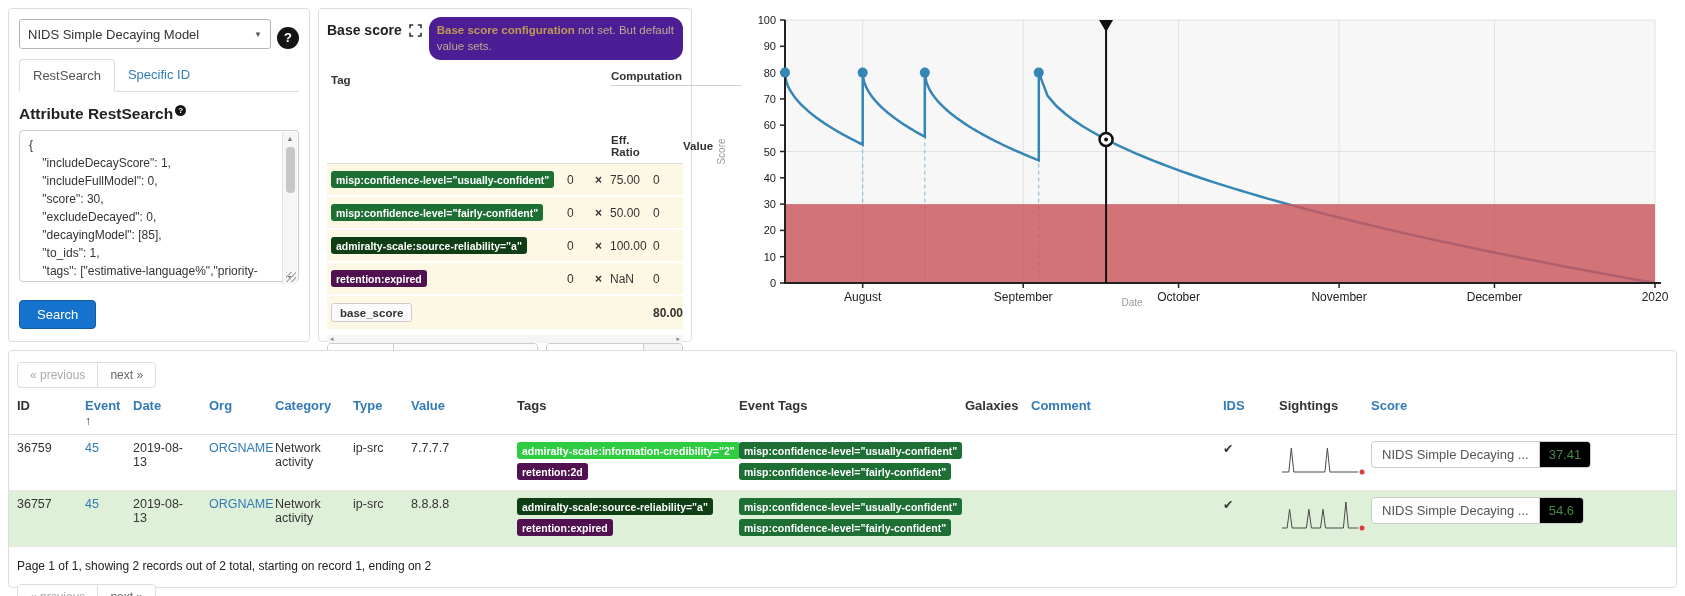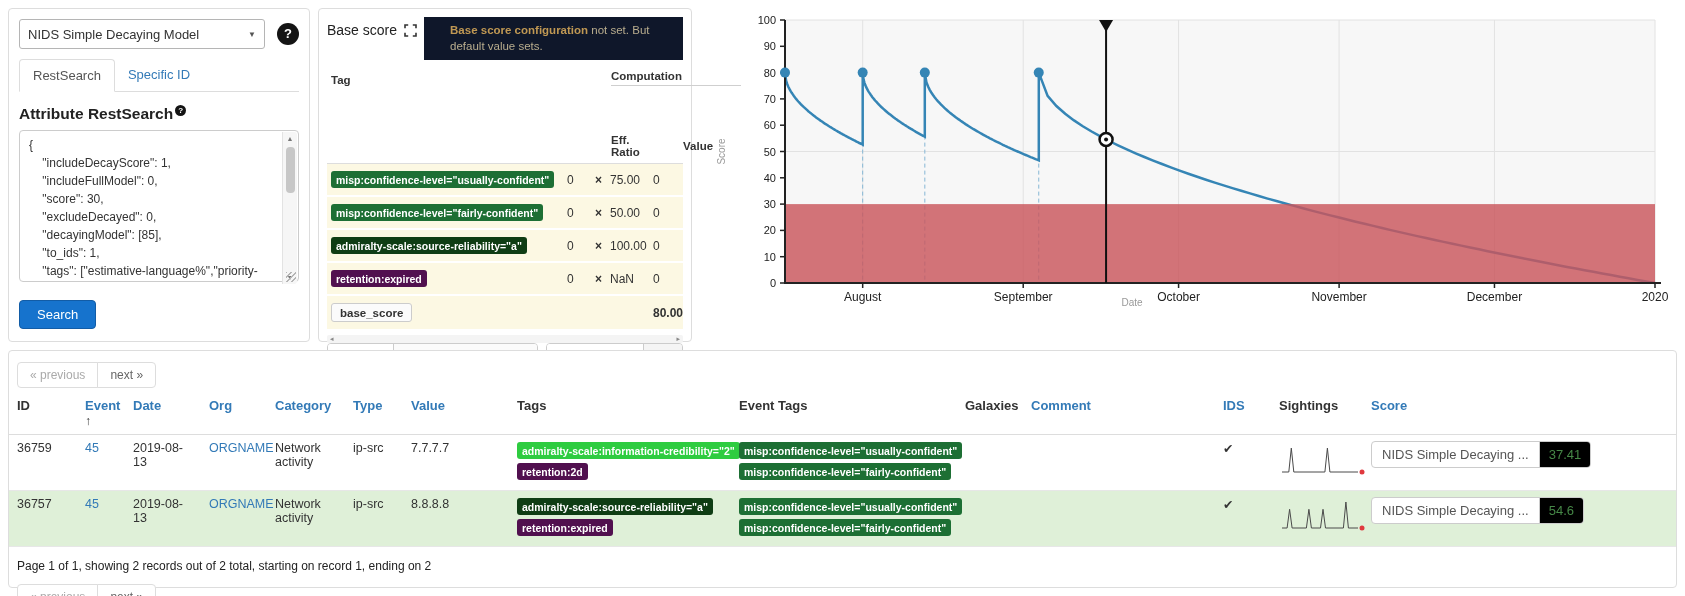--- a/index.html
+++ b/index.html
@@ -2,21 +2,21 @@
 <html><head>
 <meta charset="utf-8">
 <style>
   * { box-sizing: border-box; margin: 0; padding: 0; }
   body { background:#fff; font-family:"Liberation Sans", sans-serif; }
   .page { position:relative; width:1685px; height:596px; background:#fff; overflow:hidden; }
   .card { position:absolute; background:#fff; border:1px solid #ddd; border-radius:4px; }
 
   
   .left-panel { left:8px; top:8px; width:302px; height:334px; padding:10px; }
-  .model-row { display:flex; gap:12px; align-items:center; }
+  .model-row { display:flex; gap:6px; align-items:flex-end; }
   .select { flex:1; display:flex; justify-content:space-between; align-items:center;
             border:1px solid #b5b5b5; border-radius:3px; height:30px; padding:0 8px;
             font-size:13px; color:#333; background:#fff; cursor:pointer; }
   .select .caret { font-size:8px; color:#555; }
   .help-btn { width:22px; height:22px; border-radius:50%; background:#141414; color:#fff;
               border:none; font-weight:bold; font-size:13px; line-height:22px; text-align:center; cursor:pointer; }
   .tabs { display:flex; margin-top:10px; border-bottom:1px solid #ddd; }
   .tab { padding:8px 13px; font-size:13px; cursor:pointer;text-align:center; }
   .tab.active { border:1px solid #ddd; border-bottom:1px solid #fff; margin-bottom:-1px;
                 border-radius:4px 4px 0 0; color:#555; background:#fff; }
@@ -35,23 +35,23 @@
                padding:3px 0; border-radius:0 3px 3px 0; cursor:pointer; }
   .ta-thumb { position:absolute; top:17px; right:4.5px; width:9px; height:46px; background:#c7c7c7; border-radius:4px; }
   .grip { position:absolute; right:3px; bottom:4px; width:10px; height:10px;
           background:repeating-linear-gradient(135deg,#b5b5b5 0 1px,transparent 1px 3.5px); cursor:nwse-resize; }
   .btn-primary { margin-top:14px; background:#1673cd; border:1px solid #125ca6; color:#fff;
                  padding:6px 17px; border-radius:4px; font-size:13px; cursor:pointer; }
 
   
   .mid-panel { left:318px; top:8px; width:374px; height:334px; padding:8px; display:flex; flex-direction:column; }
   .bs-header { display:flex; gap:7px; align-items:flex-start; margin-bottom:8px; }
-  .bs-title { font-size:14px; font-weight:normal; color:#222; white-space:nowrap; padding-top:5px; }
+  .bs-title { font-size:14px; font-weight:bold; color:#222; white-space:nowrap; padding-top:5px; }
   .expand { padding-top:6px; cursor:pointer; }
-  .warn { flex:1; background:#0f172a; border-radius:0; padding:6px 26px; font-size:11.5px; line-height:1.35; }
+  .warn { flex:1; background:#4c1d95; border-radius:12px; padding:6px 8px; font-size:11.5px; line-height:1.35; }
   .warn b { color:#c09853; }
   .warn span { color:#b9ad8e; }
   .bs-grid { display:grid; grid-template-columns:236px 28px 58px 1fr; align-items:center; }
   .bs-thead { border-bottom:1px solid #ddd; padding:2px 4px 5px;gap:44px; }
   .bs-thead .h { font-size:11.5px; font-weight:bold; color:#333; }
   .bs-comp { grid-column:2 / 4; text-align:left; border-bottom:1px solid #cfcfcf; padding-bottom:3px; margin-bottom:4px; }
   .bs-row { background:#fcf8e3; padding:7px 4px; border-bottom:2px solid #fff; font-size:12px; color:#333; }
   .tagbadge { display:inline-block; color:#fff; font-weight:bold; font-size:10.5px; padding:2.5px 5px;
               border-radius:3px; white-space:nowrap; cursor:pointer; }
   .valcell { display:flex; gap:8px; align-items:center; }

